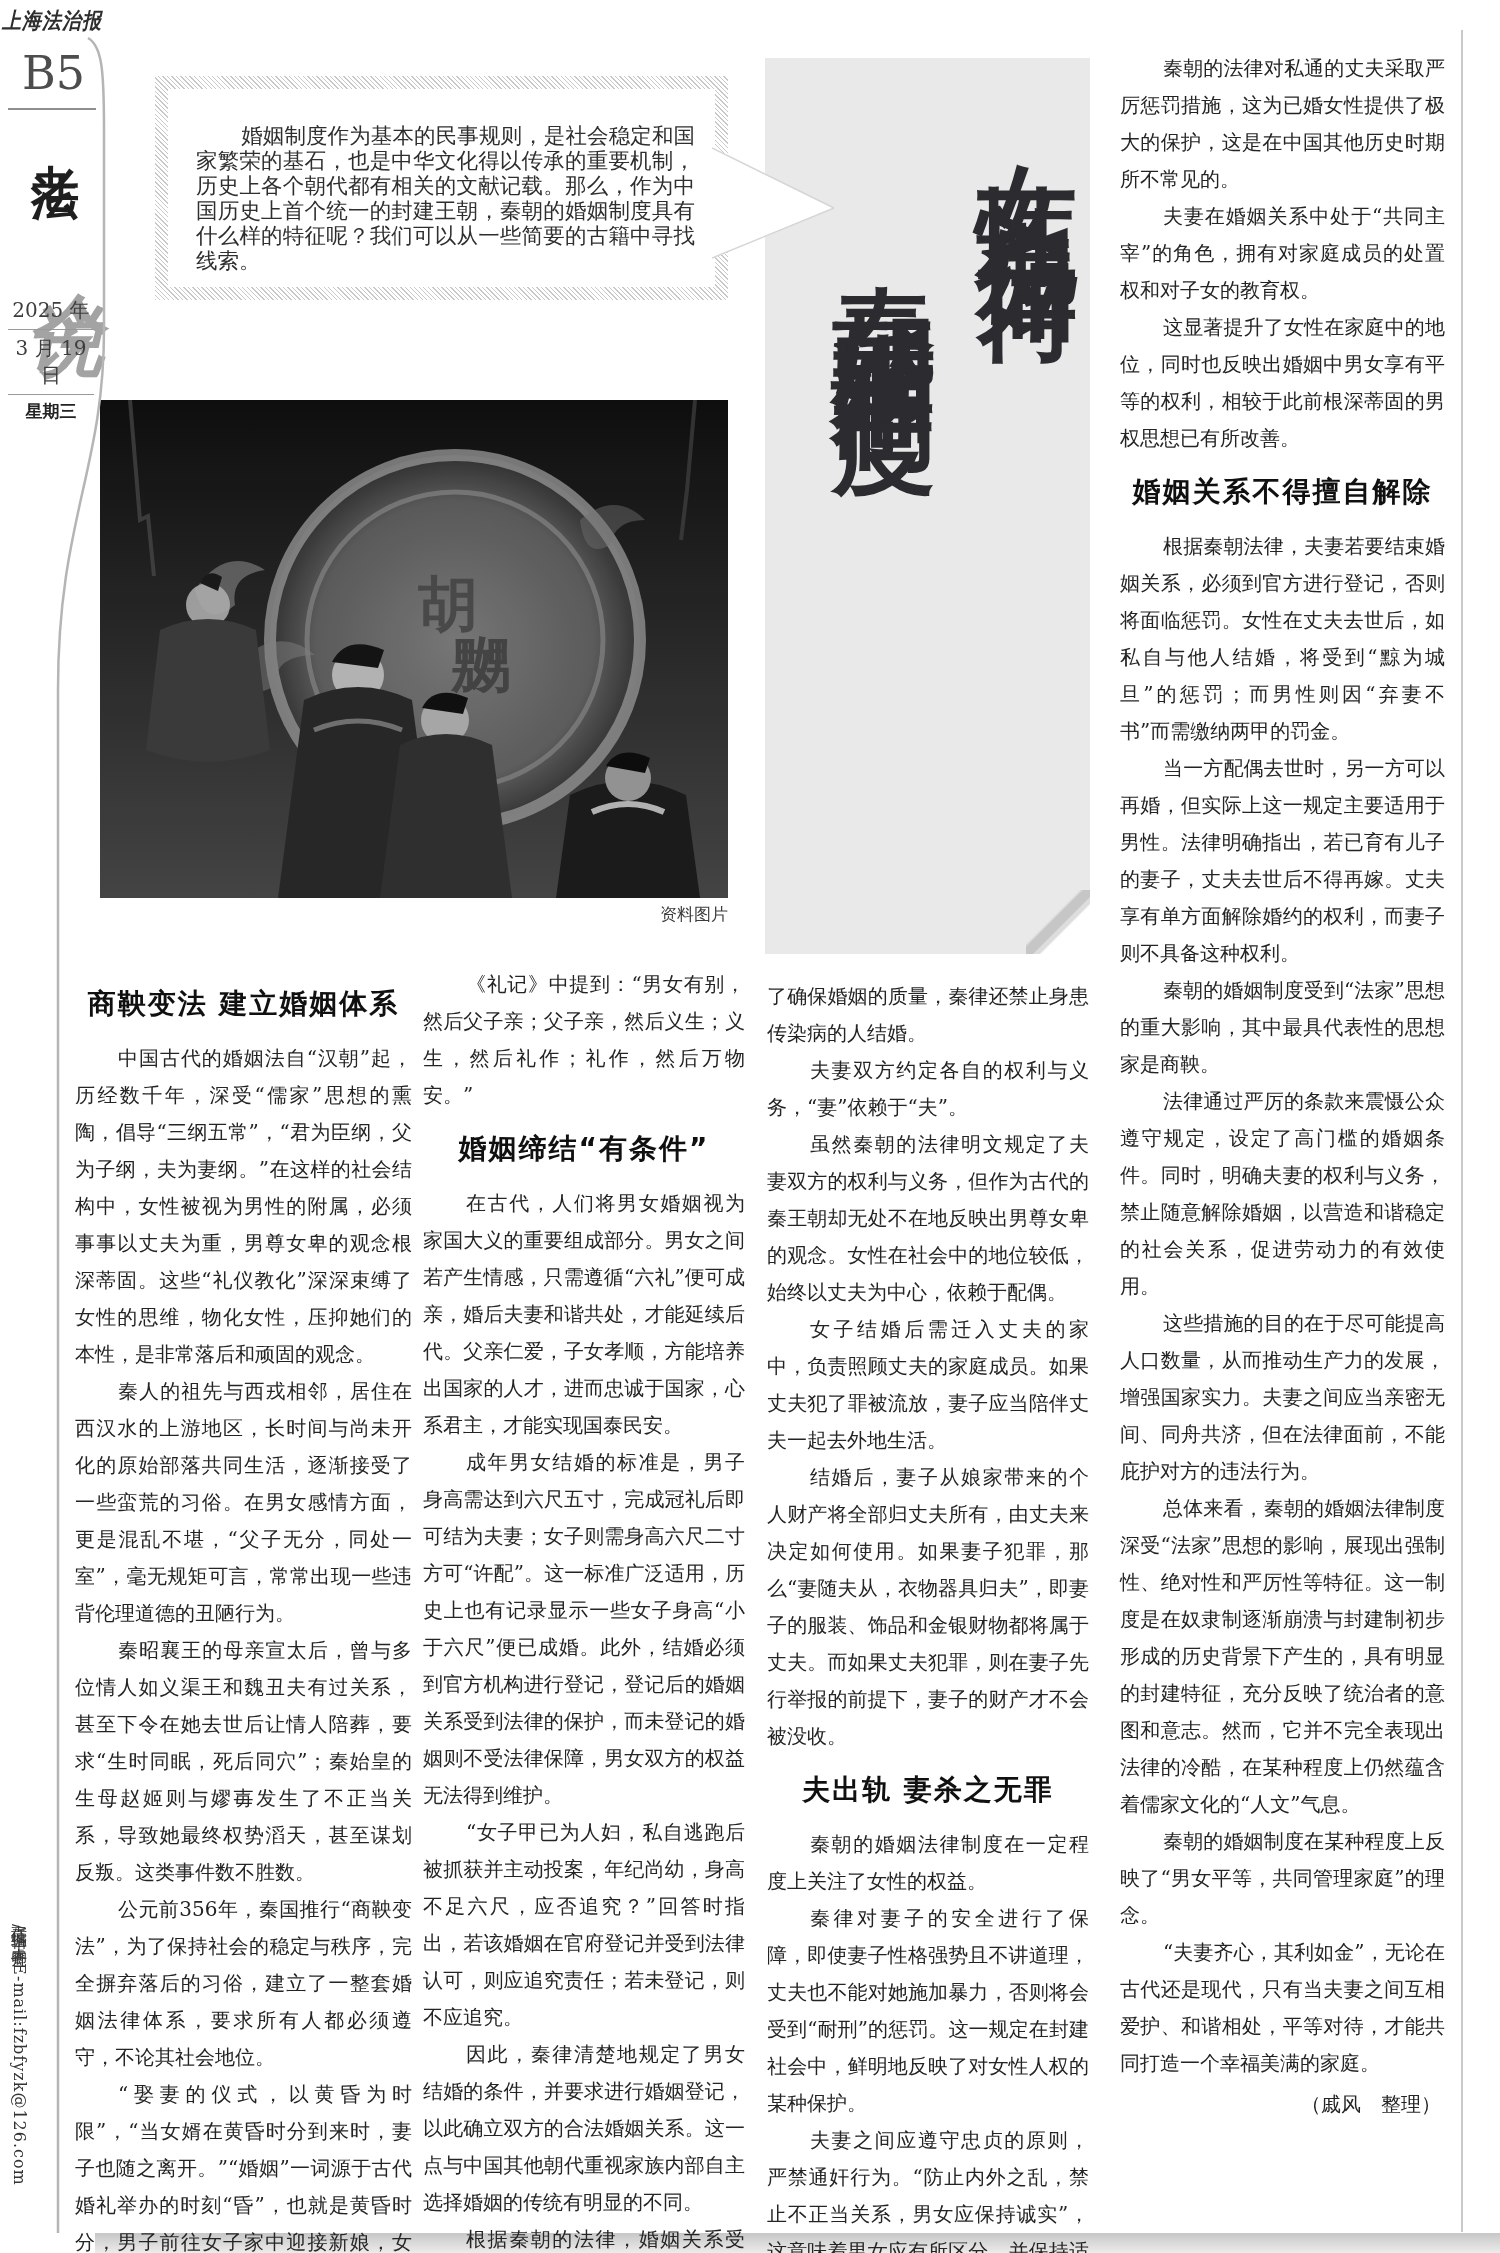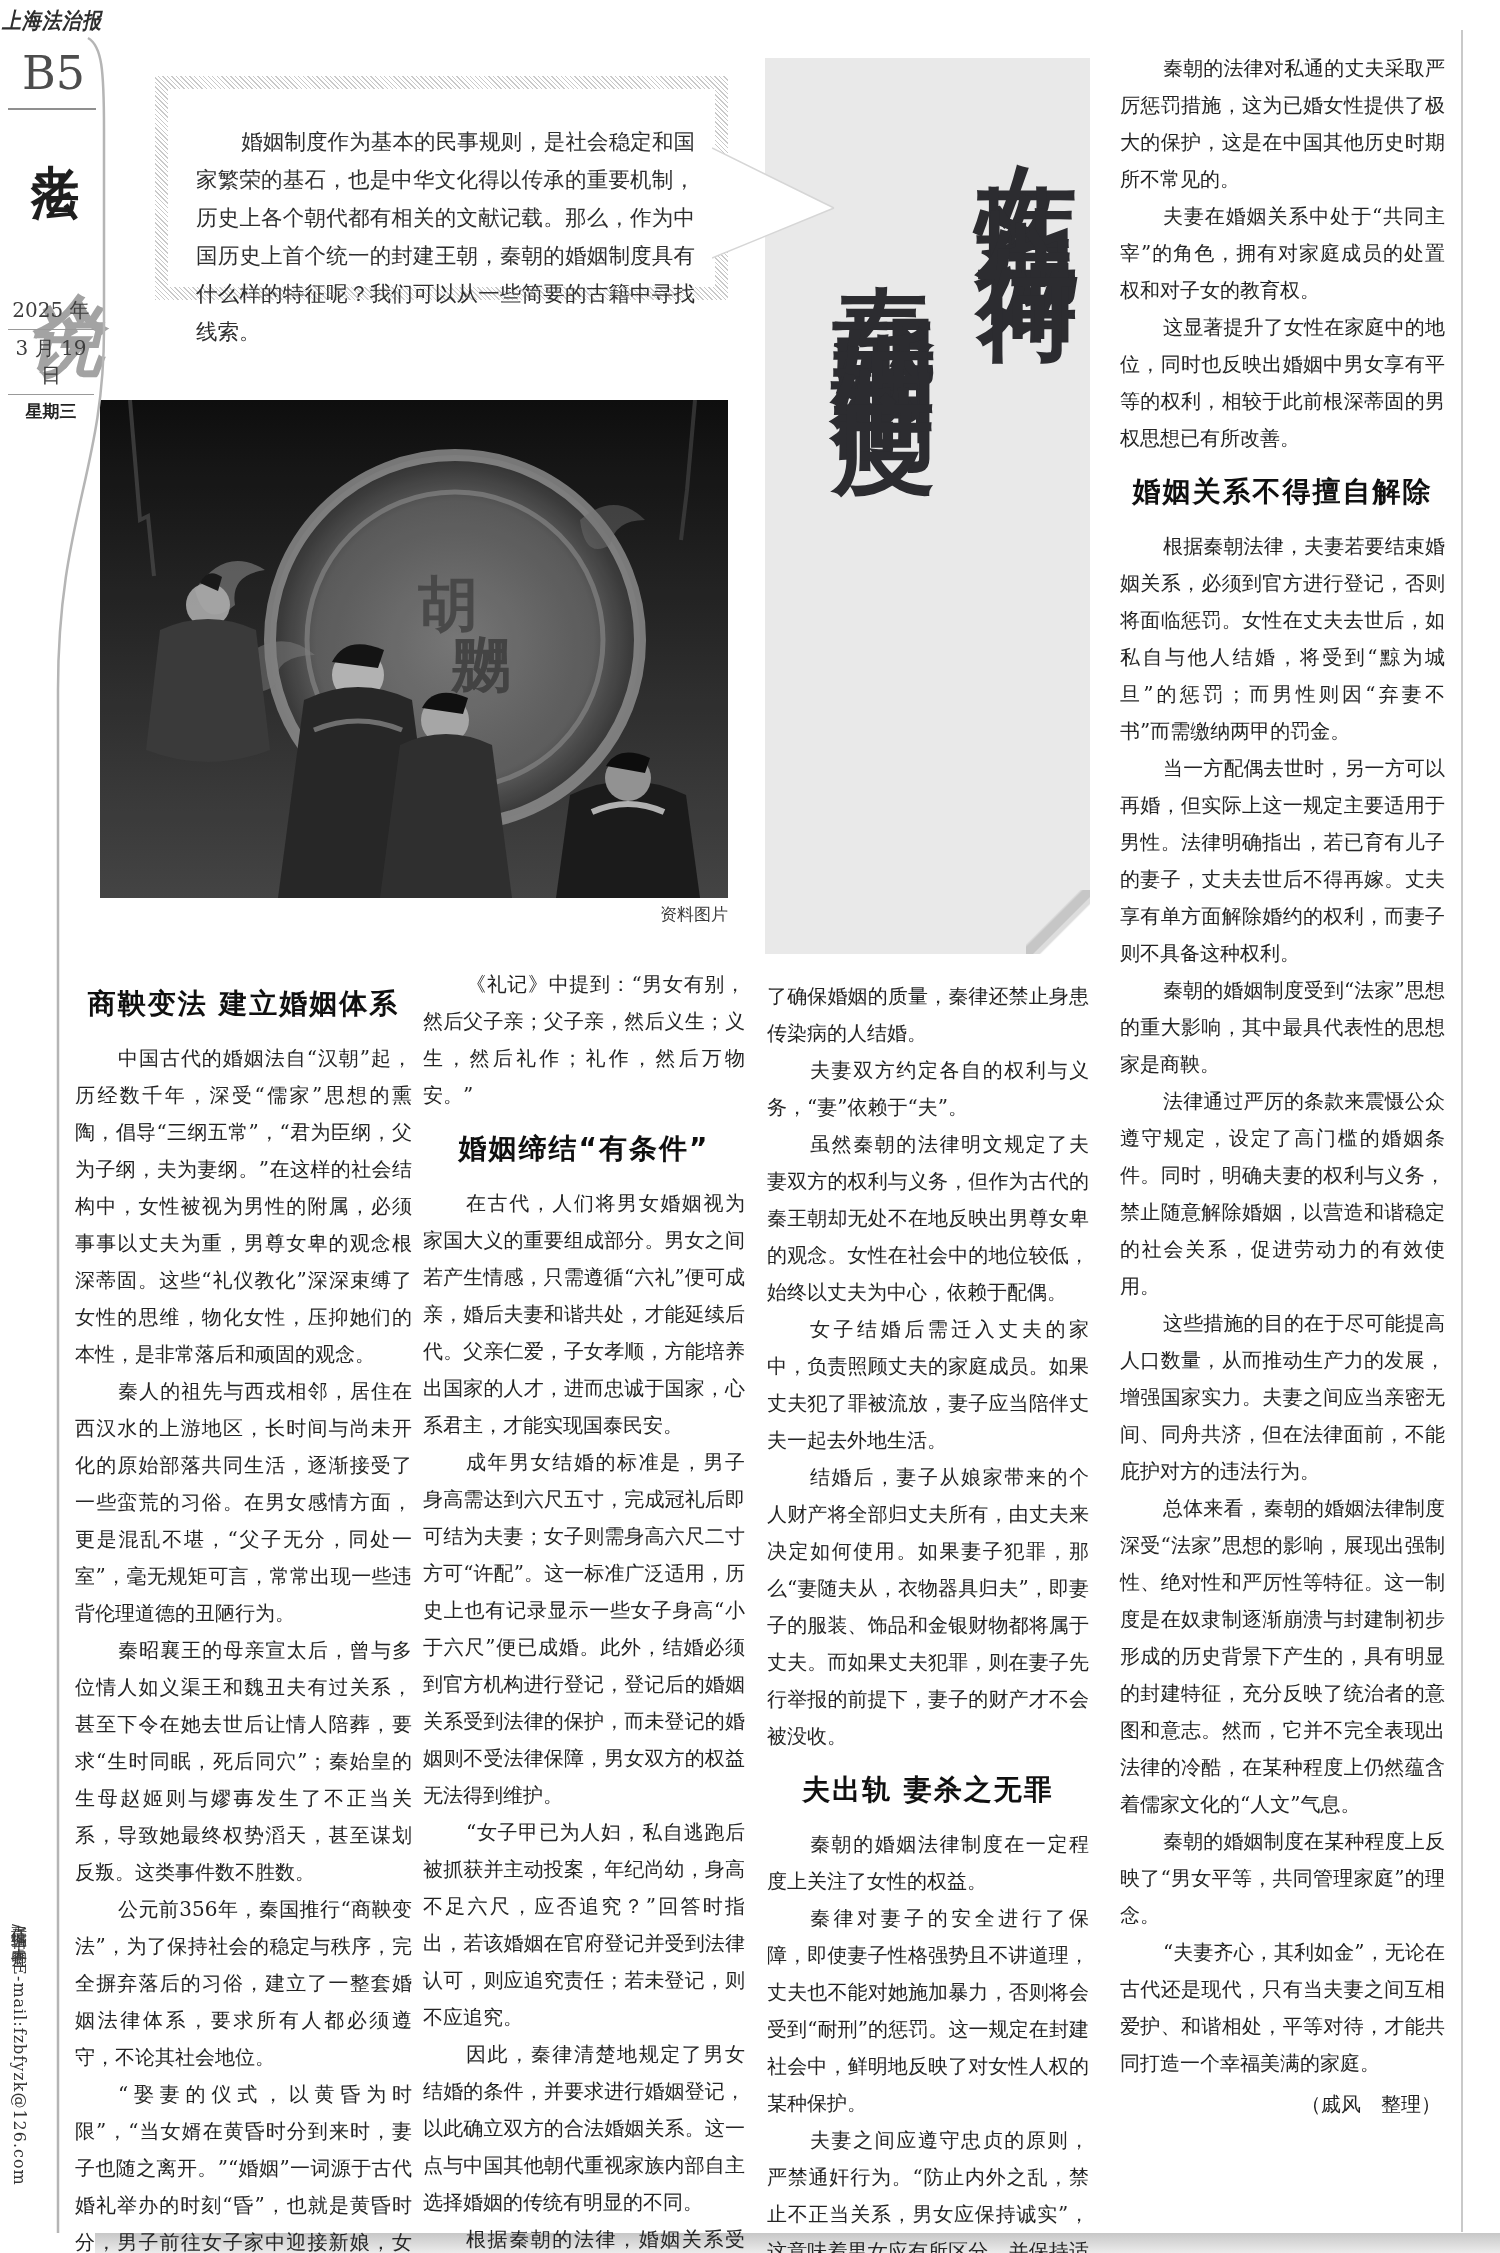--- a/index.html
+++ b/index.html
@@ -24,21 +24,21 @@
       color:#333;letter-spacing:3px;height:340px;}
   .editor-vert .em{margin-top:14px;letter-spacing:1px;}
   
   #border-svg{position:absolute;left:0;top:0;z-index:5;pointer-events:none;}
   #bottom-edge{position:absolute;left:95px;top:2233px;width:1405px;height:20px;
       background:linear-gradient(to bottom,#c7c7c7,#ececec);}
   
   #intro-bubble{position:absolute;left:155px;top:76px;width:573px;height:224px;
       background:repeating-linear-gradient(45deg,#c9c9c9 0 1px,#ffffff 1px 3.2px);z-index:4;}
   #intro-inner{position:absolute;left:13px;top:13px;right:13px;bottom:13px;background:#fff;}
-  #intro-text{padding:12px 20px 0 28px;font-size:21.5px;line-height:38px;text-align:justify;
+  #intro-text{padding:12px 20px 0 28px;font-size:21.5px;line-height:25px;text-align:justify;
       text-indent:2.1em;color:#2e2e2e;}
   #intro-tail{position:absolute;left:712px;top:146px;z-index:6;}
   
   #headline-block{position:absolute;left:765px;top:58px;width:325px;height:896px;background:#e9e9e9;z-index:1;}
   .vh{position:absolute;writing-mode:vertical-rl;font-weight:bold;color:#2c2c30;
       font-family:"DejaVu Serif","Liberation Serif",serif;}
   #vh-right{left:196px;top:26px;font-size:100px;letter-spacing:21px;}
   #vh-left{left:50px;top:146px;font-size:104px;letter-spacing:20px;}
   .curl{position:absolute;right:0;bottom:0;width:64px;height:64px;
       background:linear-gradient(135deg,#e9e9e9 0 42%,#c6c6c6 45% 55%,#dddddd 56% 60%,#ffffff 62% 100%);}

